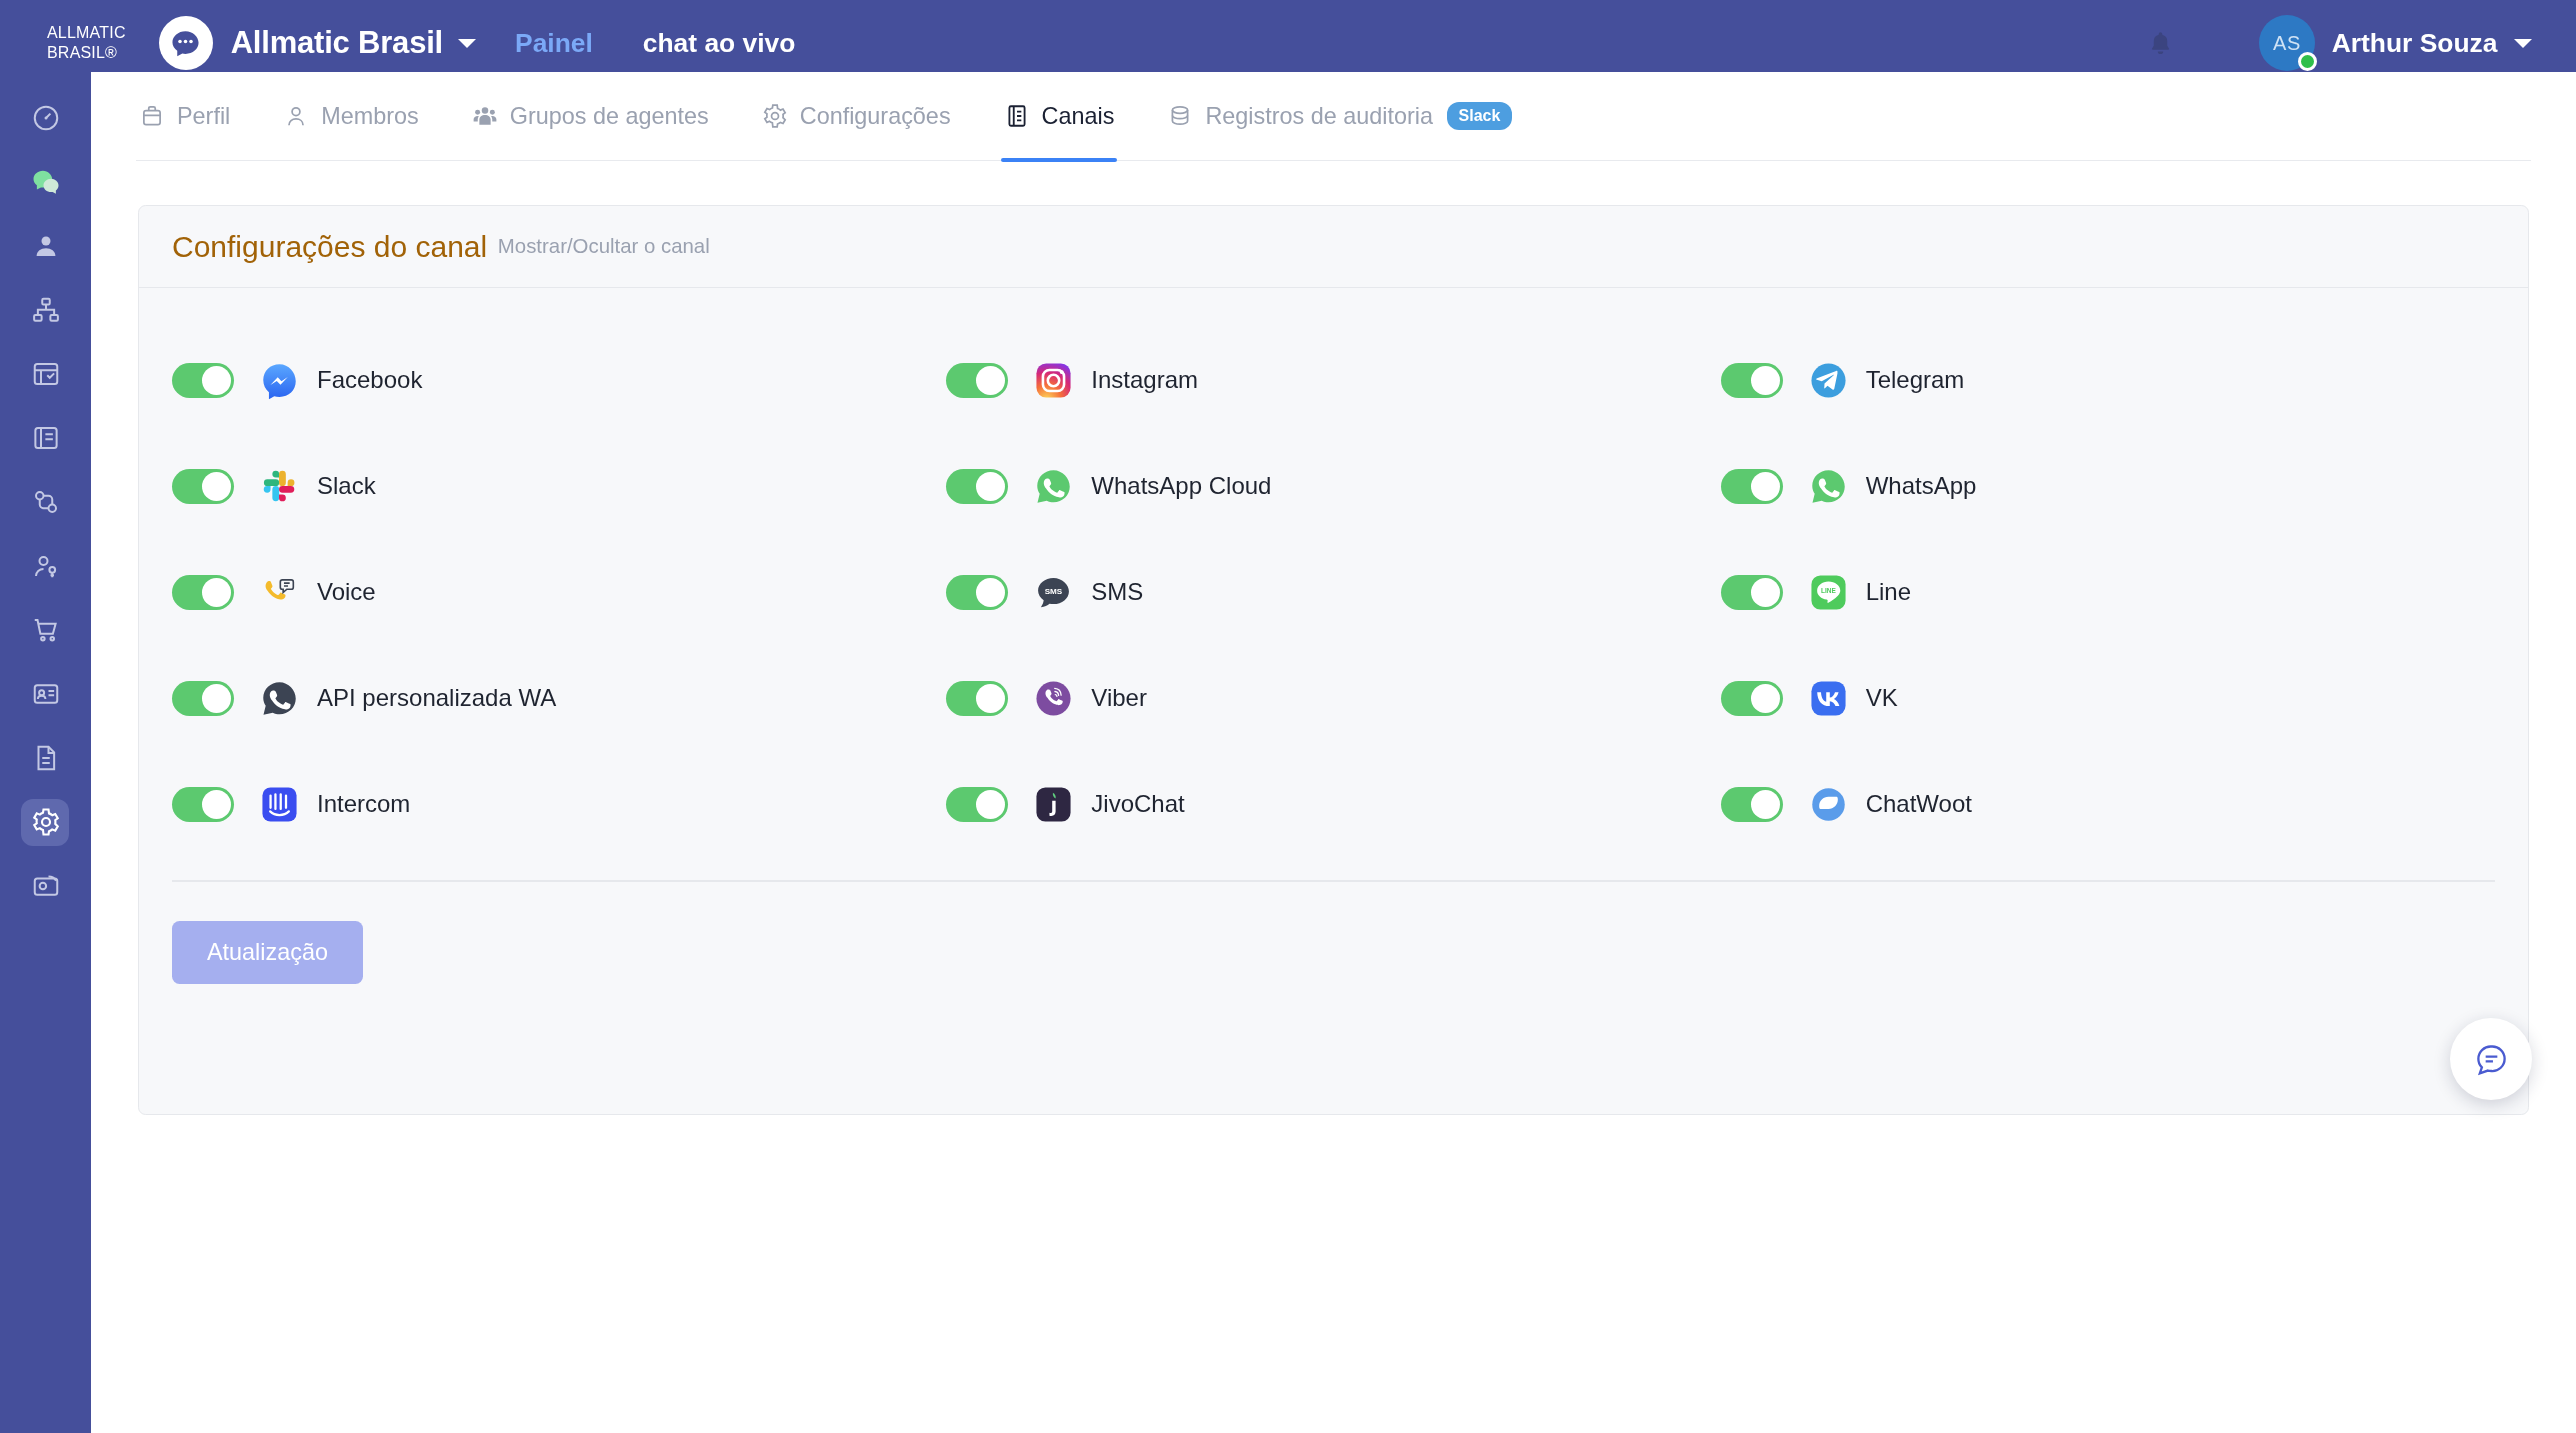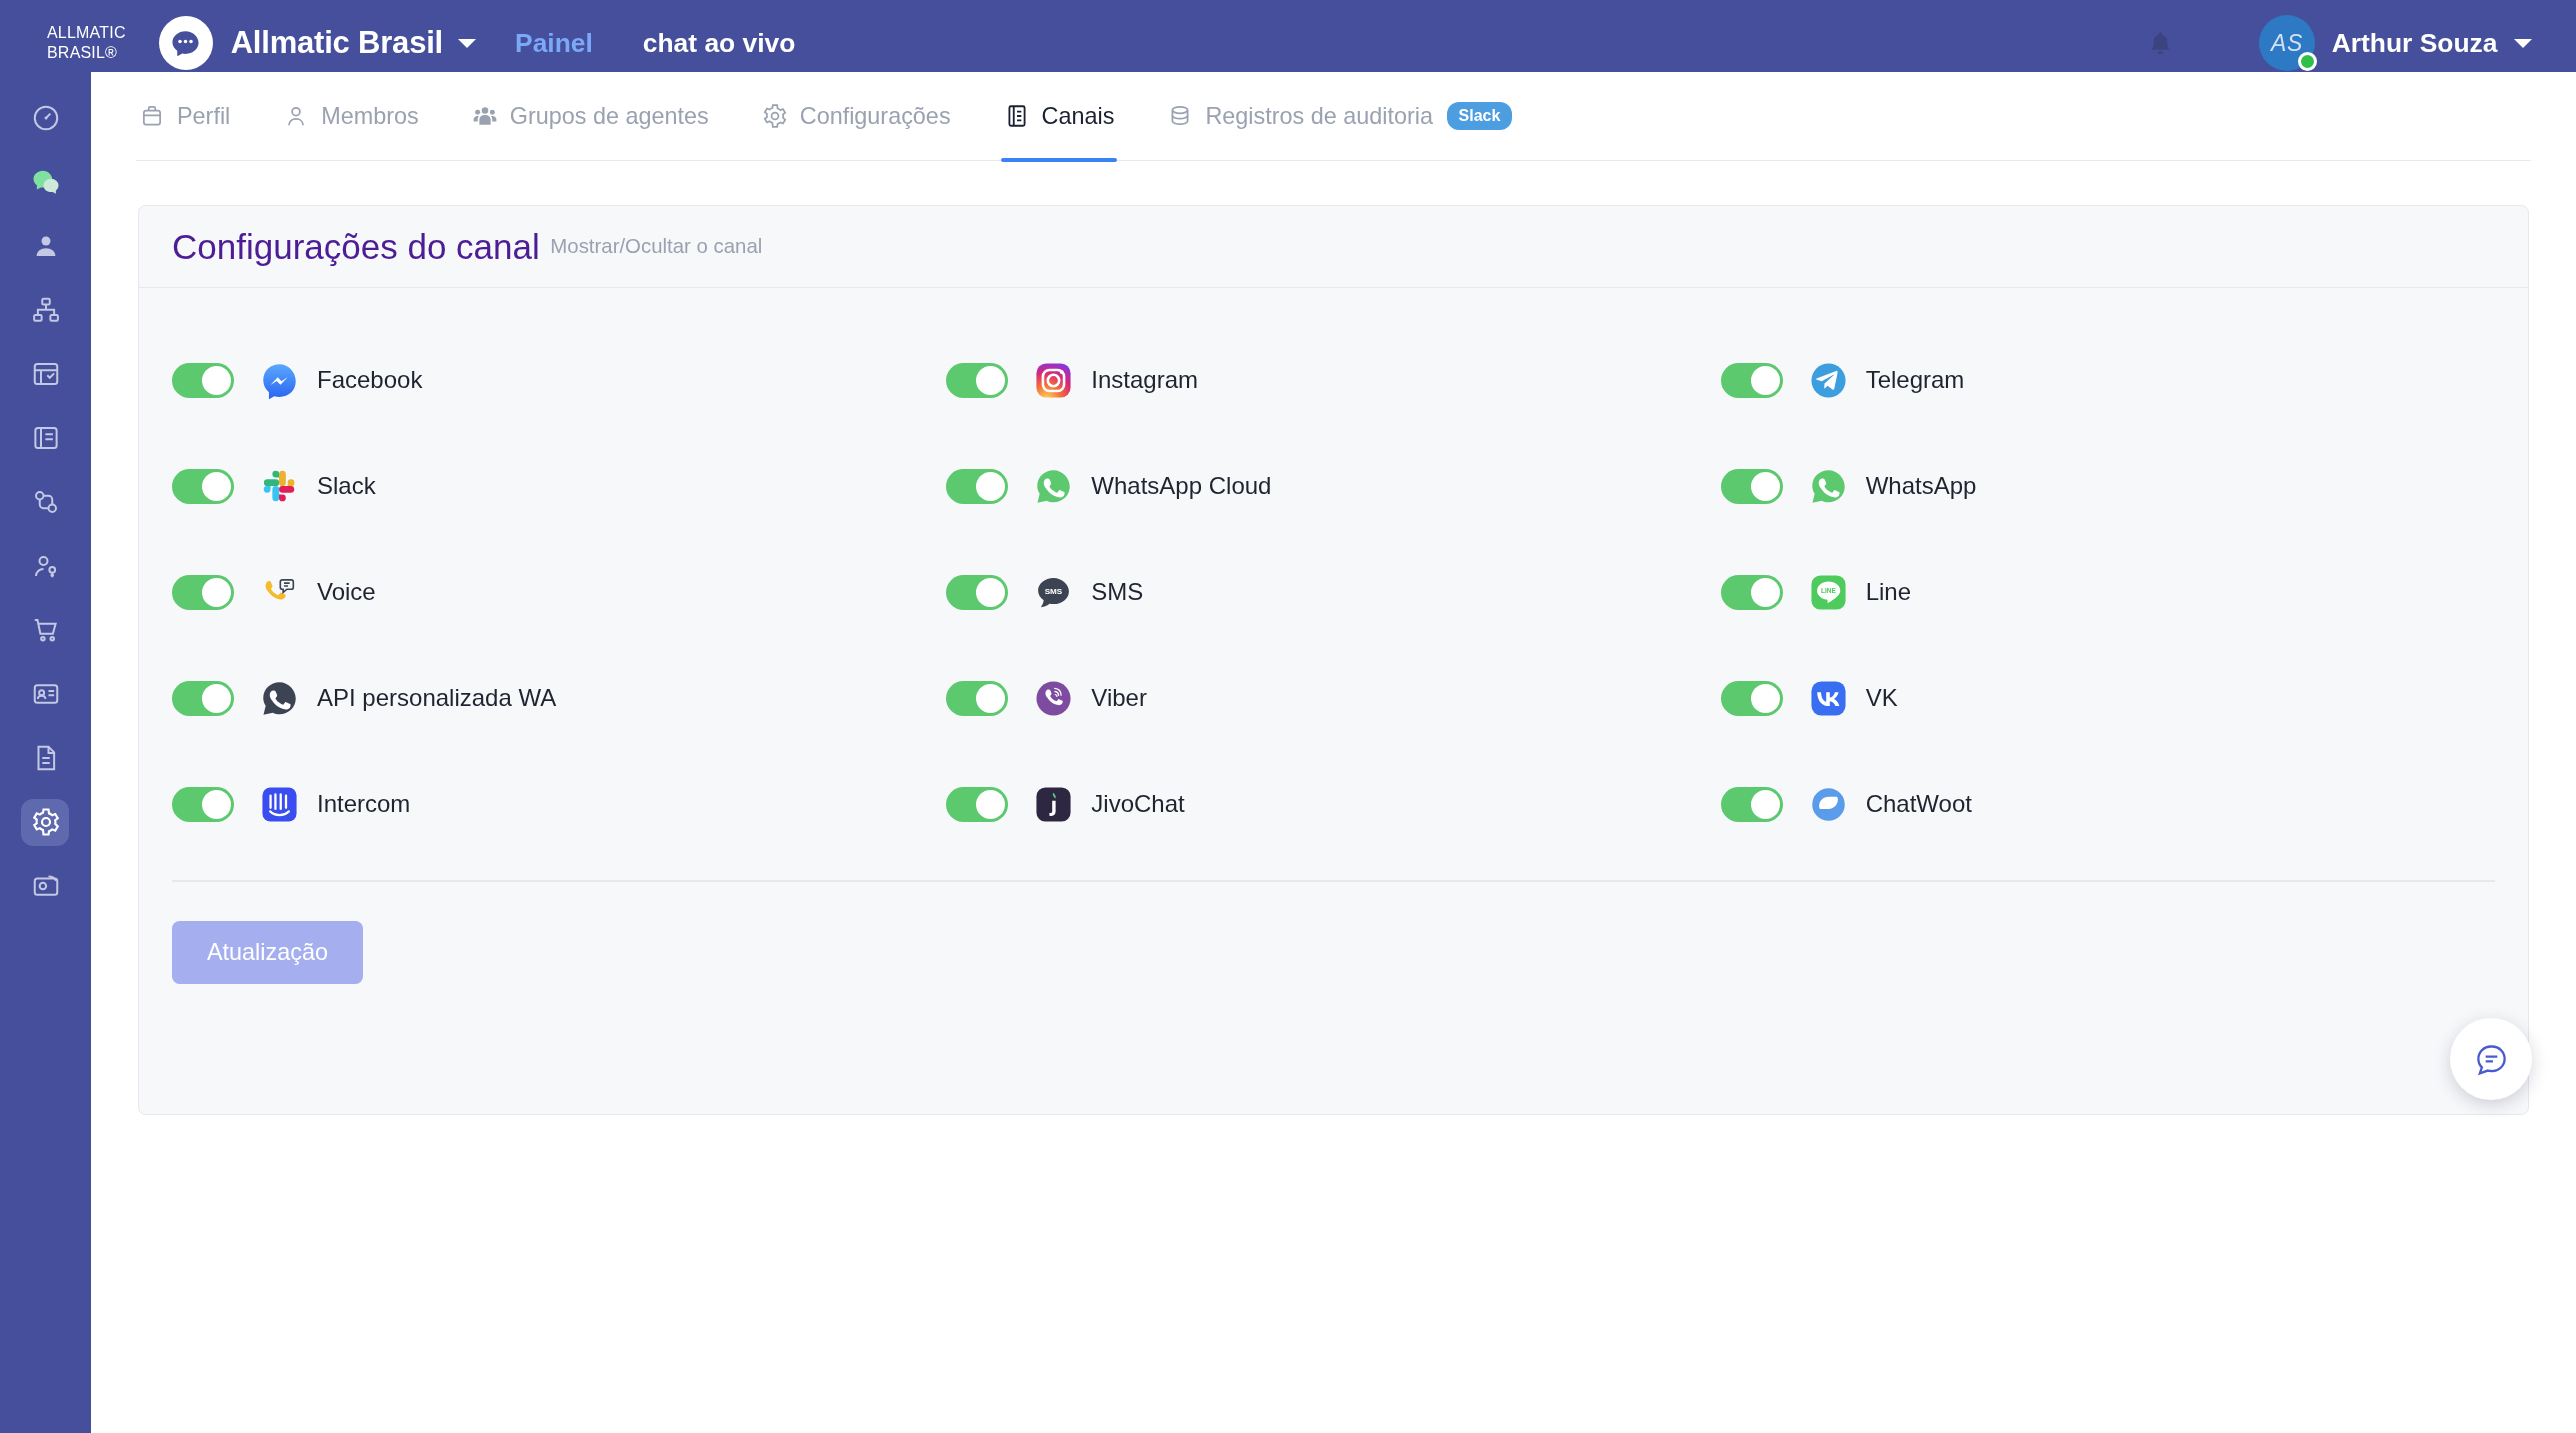--- a/index.html
+++ b/index.html
@@ -61,22 +61,22 @@
   }
   .bell {
     width: 27px; height: 27px; margin-right: 85px;
     position: relative;
   }
   .bell svg { width: 27px; height: 27px; display:block; }
   .avatar-wrap { position: relative; width: 56px; height: 56px; }
   .avatar {
     width: 56px; height: 56px; border-radius: 50%;
     background: #2d79c4;
-    color: #cfe2f5; font-size: 23px; letter-spacing: 0.8px;
-    display: flex; align-items: center; justify-content: center; font-style: italic;
+    color: #cfe2f5; font-size: 20px; letter-spacing: 0.8px;
+    display: flex; align-items: center; justify-content: center;
   }
   .presence {
     position: absolute; right: -1.5px; bottom: 0;
     width: 19px; height: 19px; border-radius: 50%;
     background: #2fbf4a; border: 3px solid #ffffff;
   }
   .user-name {
     margin-left: 16.6px; color: #ffffff;
     font-size: 26.4px; font-weight: 700;
   }
@@ -148,21 +148,21 @@
     border-radius: 7.6px;
     background: #f7f8fa;
     height: 910px;
   }
   .card-head {
     height: 82px;
     display: flex; align-items: center;
     padding-left: 33px;
     border-bottom: 1.5px solid #e6e8ec;
   }
-  .card-title { font-size: 35px; color: #4c1d95; }
+  .card-title { font-size: 30px; color: #a16207; }
   .card-sub { font-size: 20.4px; color: #9aa1b0; margin-left: 10.6px; }
 
   .grid {
     display: grid;
     grid-template-columns: repeat(3, 1fr);
     padding: 39px 33px 0 33px;
     row-gap: 0;
   }
   .ch-row {
     display: flex; align-items: center;

